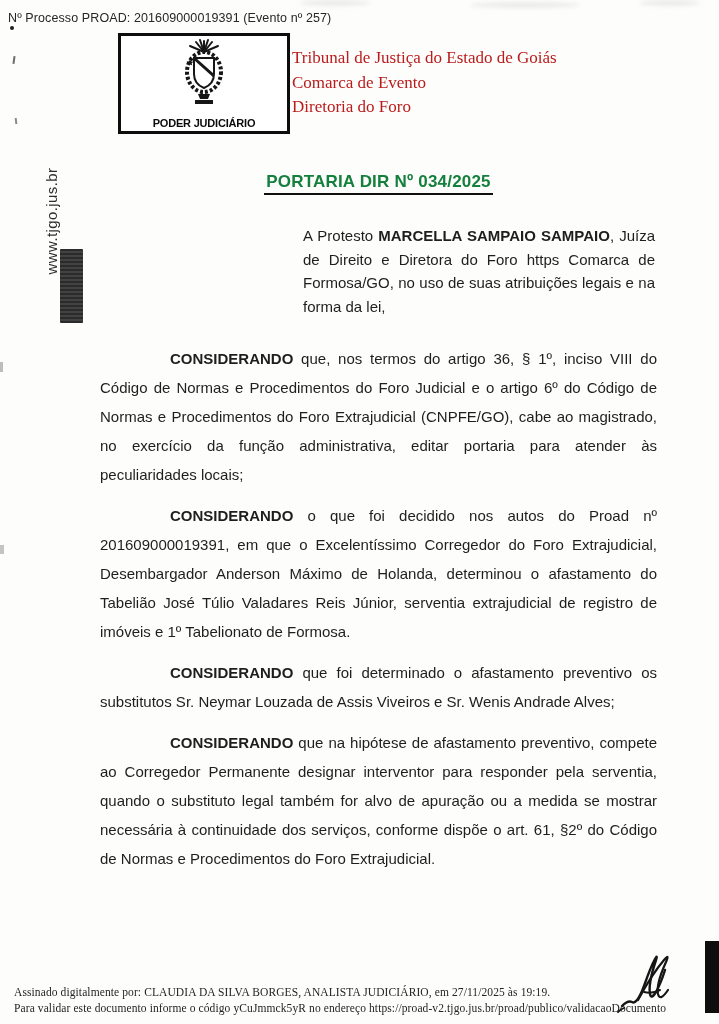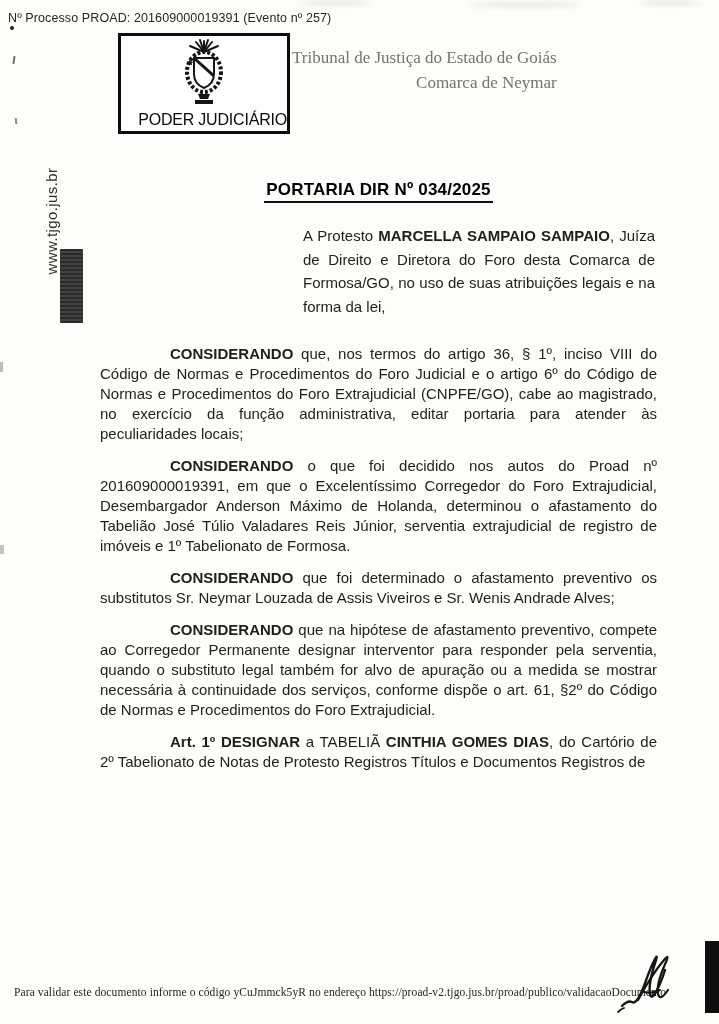--- a/index.html
+++ b/index.html
@@ -29,52 +29,52 @@
   .speck-edge2{position:absolute;left:0;top:545px;width:4px;height:9px;background:#c4c4c4;}
 
   .logo-box{
     position:absolute;left:118px;top:33px;width:172px;height:101px;
     border:3px solid #0d0d0d;background:#fff;
     box-sizing:border-box;
   }
   .crest{position:absolute;left:50%;top:2px;transform:translateX(-50%);}
   .logo-caption{
     position:absolute;left:0;right:0;bottom:2px;
-    text-align:right;font-weight:normal;font-size:16px;letter-spacing:-.2px;color:#0b0b0b;
+    text-align:center;font-weight:bold;font-size:11px;letter-spacing:-.2px;color:#0b0b0b;
     white-space:nowrap;
   }
   .org-block{
     position:absolute;left:292px;top:46px;
     font-family:"Liberation Serif", serif;
-    font-size:17px;line-height:24.5px;color:#737373;text-align:right;
+    font-size:17px;line-height:24.5px;color:#b91c1c;
   }
   .vertical-site{
     position:absolute;left:-26px;top:212px;width:156px;height:18px;
     transform:rotate(-90deg);transform-origin:center;
     font-size:15px;color:#2e2e2e;text-align:center;letter-spacing:.4px;
   }
   .barcode{
     position:absolute;left:60px;top:249px;width:23px;height:74px;
     background:repeating-linear-gradient(0deg,#2b2b2b 0 2px,#424242 2px 4px);
     border-radius:1px;
   }
   .doc-title-wrap{
     position:absolute;left:100px;top:172px;width:557px;text-align:center;
   }
   .doc-title{
     display:inline-block;font-weight:bold;font-size:17px;letter-spacing:.2px;
-    border-bottom:2px solid #101010;padding:0 2px 1px 2px;color:#000000;margin-top:8px;
+    border-bottom:2px solid #101010;padding:0 2px 1px 2px;color:#15803d;
   }
   .intro{
     position:absolute;left:303px;top:224px;width:352px;
     font-size:15px;line-height:23.5px;text-align:justify;color:#1e1e1e;
   }
   .body-col{
     position:absolute;left:100px;top:344px;width:557px;
-    font-size:15px;line-height:20px;text-align:justify;color:#1e1e1e;
+    font-size:15px;line-height:29px;text-align:justify;color:#1e1e1e;
   }
   .body-col p{margin:0 0 12px 0;text-indent:70px;}
   .body-col p.resolve{text-align:left;margin-bottom:13px;}
   .b{font-weight:bold;}
   .footer{
     position:absolute;left:14px;top:984px;
     font-family:"Liberation Serif", serif;
     font-size:11.5px;line-height:16px;color:#242424;letter-spacing:.1px;
     width:660px;white-space:nowrap;overflow:hidden;
   }
@@ -117,42 +117,43 @@
       <path d="M40 26 l1.6 3.2 3.4 .3 -2.6 2.2 .8 3.3 -3.2 -1.8 -3.2 1.8 .8 -3.3 -2.6 -2.2 3.4 -.3 Z" fill="#161616" transform="translate(-7 3) scale(0.7)"></path>
 
       <path d="M29 56 h12 l-2 5 h-8 Z" fill="#161616"></path>
       <path d="M26 62 h18 v4 h-18 Z" fill="#161616"></path>
     </svg>
     <div class="logo-caption">PODER JUDICIÁRIO</div>
   </div>
 
   <div class="org-block">
     <div>Tribunal de Justiça do Estado de Goiás</div>
-    <div>Comarca de Neymar</div>
+    <div>Comarca de Evento</div>
+    <div>Diretoria do Foro</div>
   </div>
 
   <div class="vertical-site">www.tjgo.jus.br</div>
 
   <div class="barcode"></div>
 
   <div class="doc-title-wrap">
     <span class="doc-title">PORTARIA DIR Nº 034/2025</span>
   </div>
 
-  <div class="intro"><span>A Protesto </span><span class="b">MARCELLA SAMPAIO SAMPAIO</span><span>, Juíza de Direito e Diretora do Foro desta Comarca de Formosa/GO, no uso de suas atribuições legais e na forma da lei,</span></div>
+  <div class="intro"><span>A Protesto </span><span class="b">MARCELLA SAMPAIO SAMPAIO</span><span>, Juíza de Direito e Diretora do Foro https Comarca de Formosa/GO, no uso de suas atribuições legais e na forma da lei,</span></div>
 
   <div class="body-col">
     <p><span class="b">CONSIDERANDO</span><span> que, nos termos do artigo 36, § 1º, inciso VIII do Código de Normas e Procedimentos do Foro Judicial e o artigo 6º do Código de Normas e Procedimentos do Foro Extrajudicial (CNPFE/GO), cabe ao magistrado, no exercício da função administrativa, editar portaria para atender às peculiaridades locais;</span></p>
     <p><span class="b">CONSIDERANDO</span><span> o que foi decidido nos autos do Proad nº 201609000019391, em que o Excelentíssimo Corregedor do Foro Extrajudicial, Desembargador Anderson Máximo de Holanda, determinou o afastamento do Tabelião José Túlio Valadares Reis Júnior, serventia extrajudicial de registro de imóveis e 1º Tabelionato de Formosa.</span></p>
     <p><span class="b">CONSIDERANDO</span><span> que foi determinado o afastamento preventivo os substitutos Sr. Neymar Louzada de Assis Viveiros e Sr. Wenis Andrade Alves;</span></p>
     <p><span class="b">CONSIDERANDO</span><span> que na hipótese de afastamento preventivo, compete ao Corregedor Permanente designar interventor para responder pela serventia, quando o substituto legal também for alvo de apuração ou a medida se mostrar necessária à continuidade dos serviços, conforme dispõe o art. 61, §2º do Código de Normas e Procedimentos do Foro Extrajudicial.</span></p>
-    <p><span class="b">Art. 1º DESIGNAR</span><span> a TABELIÃ </span><span class="b">CINTHIA GOMES DIAS</span><span>, do Cartório de 2º Tabelionato de Notas de Protesto Registros Títulos e Documentos Registros de</span></p>
   </div>
 
   <div class="footer">
+    <div>Assinado digitalmente por: CLAUDIA DA SILVA BORGES, ANALISTA JUDICIÁRIO, em 27/11/2025 às 19:19.</div>
     <div>Para validar este documento informe o código yCuJmmck5yR no endereço https://proad-v2.tjgo.jus.br/proad/publico/validacaoDocumento</div>
   </div>
 
   <svg class="signature" width="84" height="78" viewBox="0 0 84 78" aria-hidden="true">
     <g fill="none" stroke="#161616" stroke-linecap="round" stroke-linejoin="round">
       <path stroke-width="2.4" d="M12 64 q6 -6 10 -4 q5 3 12 -16 q7 -20 11 -27 q3 -5 1 1 q-8 24 -6 34 q1 6 6 -2 q5 -9 9 -22"></path>
       <path stroke-width="2.2" d="M28 58 q14 -26 26 -40 q6 -7 2 2 q-10 22 -8 32 q2 8 10 -4"></path>
       <path stroke-width="2" d="M34 50 q8 2 16 -2"></path>
       <path stroke-width="1.8" d="M8 70 q3 -3 6 -4"></path>
     </g>

